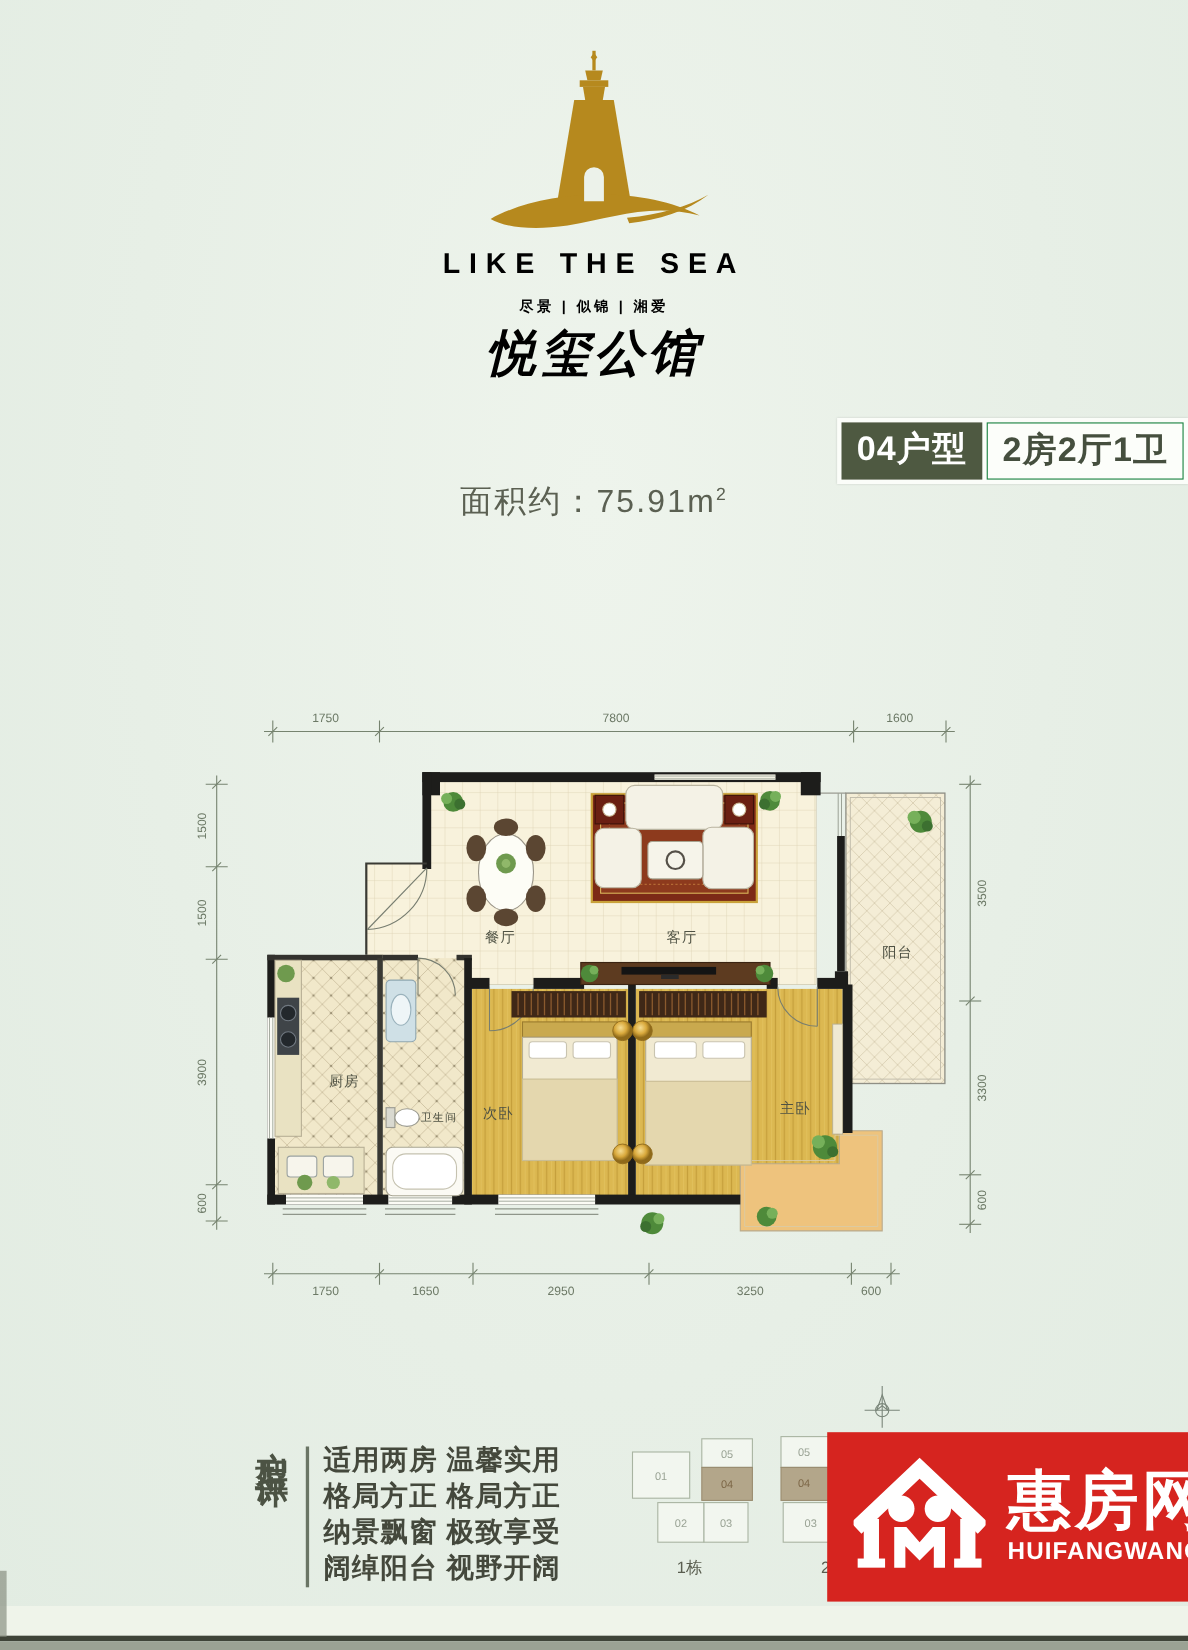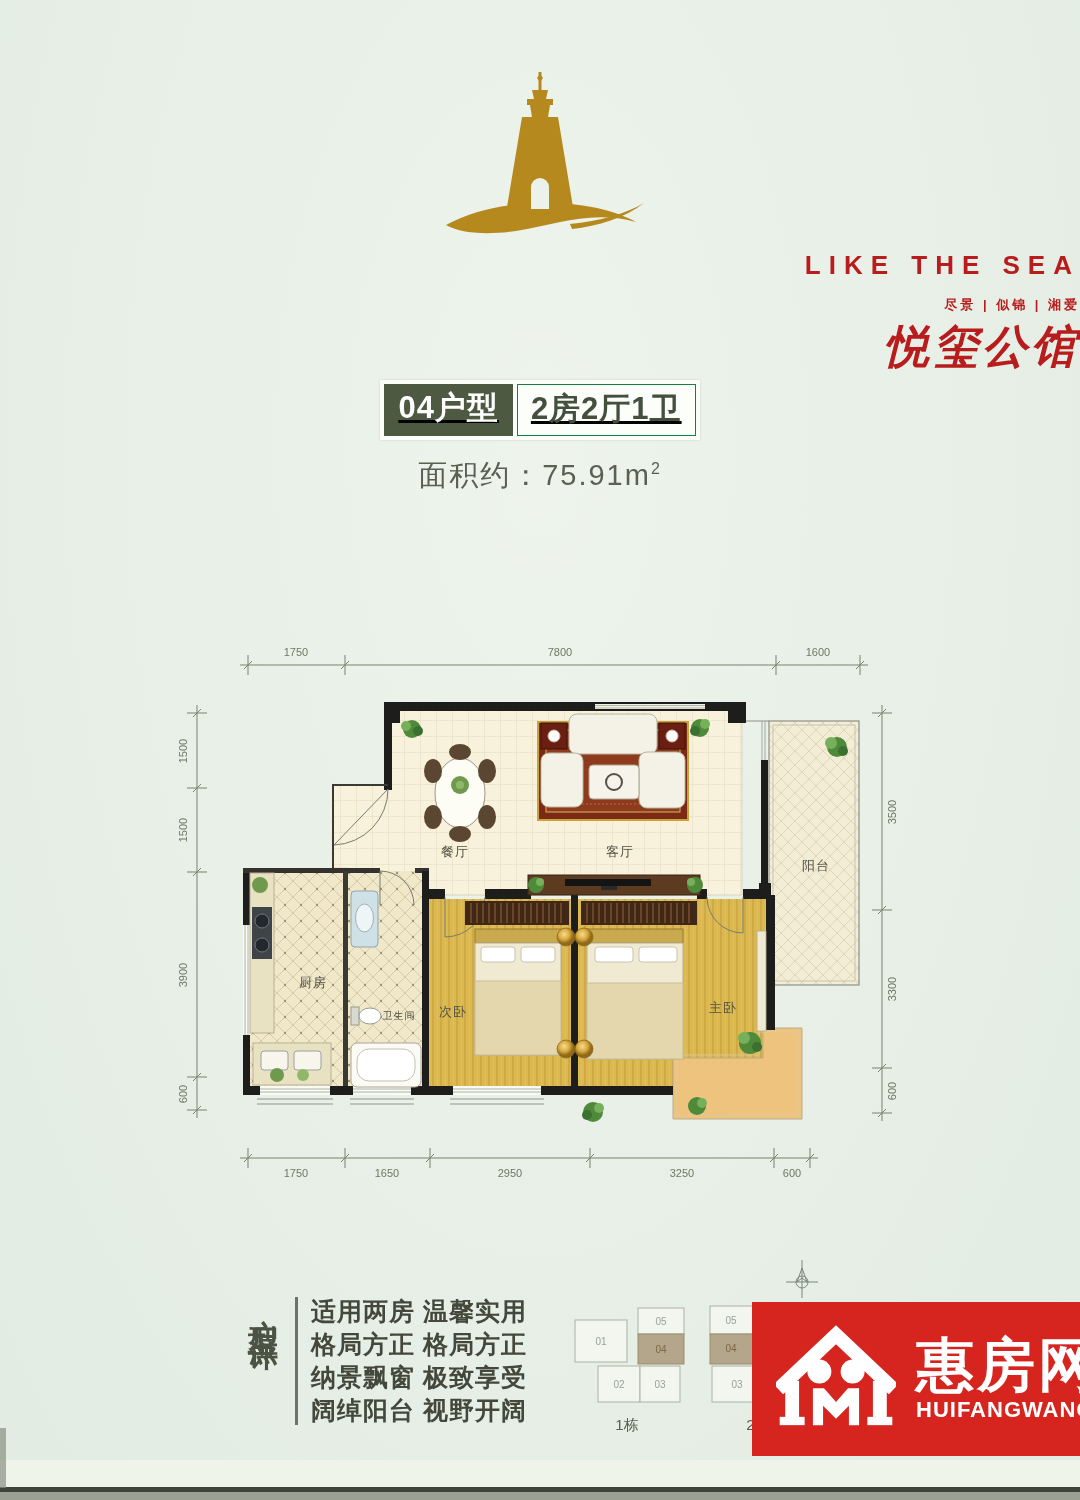--- a/index.html
+++ b/index.html
@@ -4,36 +4,36 @@
 <style>
   html,body{margin:0;padding:0;}
   body{
     width:1080px;height:1500px;position:relative;overflow:hidden;
     background:radial-gradient(ellipse at 50% 30%, #eef4ec 0%, #e7efe6 55%, #e2ece2 100%);
     font-family:"Liberation Sans", sans-serif;
     -webkit-font-smoothing:antialiased;
   }
   .abs{position:absolute;}
   
-  .logo-wrap{left:0;right:0;top:72px;text-align:right;color:#b91c1c;}
+  .logo-wrap{left:0;right:0;top:46px;text-align:center;color:#000000;}
   .logo-en{margin-top:0px;font-size:26px;font-weight:bold;letter-spacing:8px;}
   .logo-tag{margin-top:15px;font-size:13px;font-weight:bold;letter-spacing:3px;}
   .logo-brand{margin-top:3px;font-size:45px;font-weight:bold;font-style:italic;
     font-family:Liberation Serif, serif;letter-spacing:4px;}
   
-  .badge-row{left:0;right:0;top:380px;display:flex;justify-content:center;text-decoration:underline;}
+  .badge-row{left:0;right:0;top:380px;display:flex;justify-content:flex-end;}
   .badge-shell{background:#fbfdf9;padding:4px;display:flex;box-shadow:0 0 2px rgba(0,0,0,.15);}
   .type-badge{background:#4e5941;color:#ffffff;font-size:31px;font-weight:bold;
     padding:3px 14px 5px 14px;letter-spacing:1px;}
   .layout-badge{background:#fcfefa;color:#454f3e;font-size:31px;font-weight:bold;
     padding:3px 13px 5px 13px;margin-left:4px;border:1px solid #15803d;letter-spacing:1px;}
-  .area-line{left:0;right:0;top:456px;text-align:center;font-size:29px;color:#5b6052;letter-spacing:2px;}
+  .area-line{left:0;right:0;top:436px;text-align:center;font-size:29px;color:#5b6052;letter-spacing:2px;}
   .area-line sup{font-size:16px;}
   
-  .review{left:243px;top:1295px;display:flex;align-items:flex-start;}
+  .review{left:226px;top:1295px;display:flex;align-items:flex-end;}
   .review-title{writing-mode:vertical-rl;text-orientation:upright;font-size:30px;font-weight:bold;
     color:#4c5344;letter-spacing:7px;line-height:40px;height:148px;}
   .review-divider{width:3px;height:128px;background:#6a7565;margin:2px 13px 0 12px;}
   .review-lines{padding-top:0px;}
   .review-line{font-size:25px;font-weight:bold;color:#44483c;line-height:33px;letter-spacing:1px;white-space:nowrap;}
   
   .watermark{left:752px;top:1302px;width:340px;height:154px;background:#d6241f;
     display:flex;align-items:center;overflow:hidden;}
   .wm-icon{margin-left:24px;flex:0 0 auto;}
   .wm-text{margin-left:20px;}

